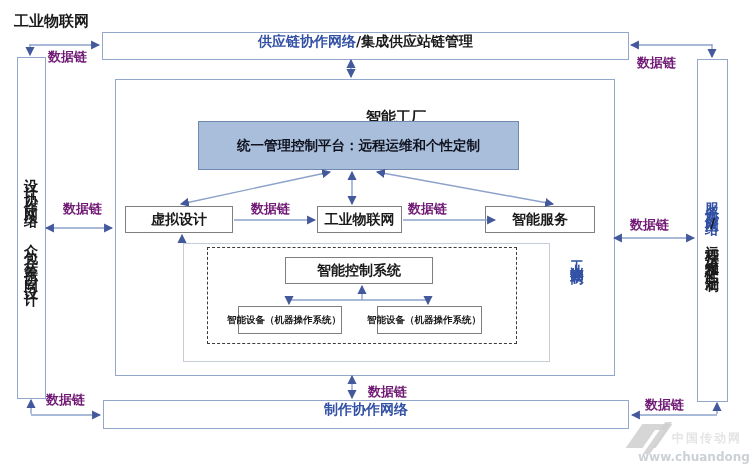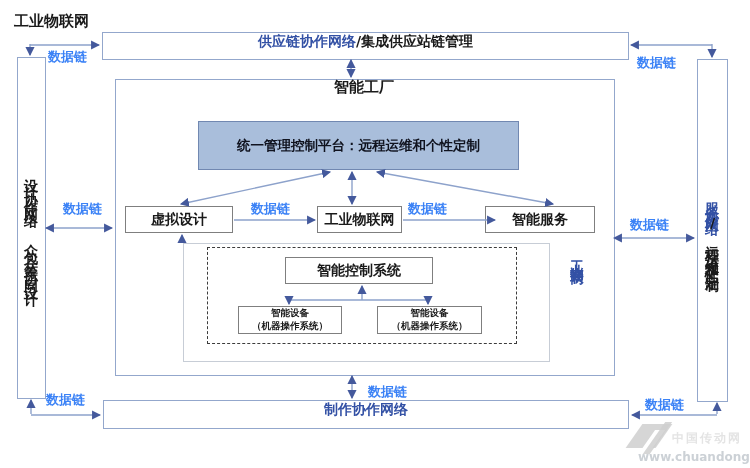--- a/index.html
+++ b/index.html
@@ -27,22 +27,22 @@
     font-size:14px;font-weight:700;line-height:1;letter-spacing:6px;
     white-space:nowrap;
   }
 
   
   #factory{
     position:absolute;left:115px;top:79px;width:498px;height:295px;
     border:1.6px solid #93a7cc;background:#fff;
   }
   #factory-title{
-    position:absolute;left:115px;top:78px;width:498px;text-align:center;
-    font-size:15px;font-weight:700;color:#1a1a1a;
+    position:absolute;left:115px;top:108px;width:498px;text-align:center;
+    font-size:15px;font-weight:700;color:#1a1a1a;padding-left:32px;
   }
   #platform{
     position:absolute;left:198px;top:121px;width:321px;height:49px;
     background:#a9bedb;border:1.6px solid #7188b1;box-sizing:border-box;
     display:flex;flex-direction:column;align-items:center;justify-content:center;
     font-size:13.5px;font-weight:700;color:#10131f;line-height:1.45;white-space:nowrap;
   }
   .wbox{
     position:absolute;background:#fff;border:1.4px solid #7f7f7f;box-sizing:border-box;
     display:flex;align-items:center;justify-content:center;
@@ -51,25 +51,25 @@
   #inner-frame{
     position:absolute;left:183px;top:243px;width:365px;height:117px;
     border:1px solid #c7cdd6;background:#fff;
   }
   #dashed-frame{
     position:absolute;left:207px;top:247px;width:308px;height:95px;
     border:1.6px dashed #3c3c3c;background:transparent;
   }
   .devbox{
     position:absolute;background:#fff;border:1.3px solid #7f7f7f;box-sizing:border-box;
-    display:flex;flex-direction:column;align-items:center;justify-content:space-between;
+    display:flex;align-items:center;justify-content:flex-end;
     font-size:9.5px;font-weight:700;color:#1a1a1a;line-height:1.35;white-space:nowrap;
   }
   .chain{
-    position:absolute;font-size:13px;font-weight:700;color:#3b82f6;white-space:nowrap;
+    position:absolute;font-size:13px;font-weight:700;color:#701a75;white-space:nowrap;
   }
   #top-left-iiot{
     position:absolute;left:14px;top:12px;font-size:15px;font-weight:700;color:#1a1a1a;
   }
   #iiot-vertical{
     position:absolute;left:570px;top:250px;
     writing-mode:vertical-rl;text-orientation:upright;
     font-size:13.5px;font-weight:700;letter-spacing:3px;line-height:1;color:#3351a5;
   }
   svg.conn{position:absolute;left:0;top:0;pointer-events:none;}

